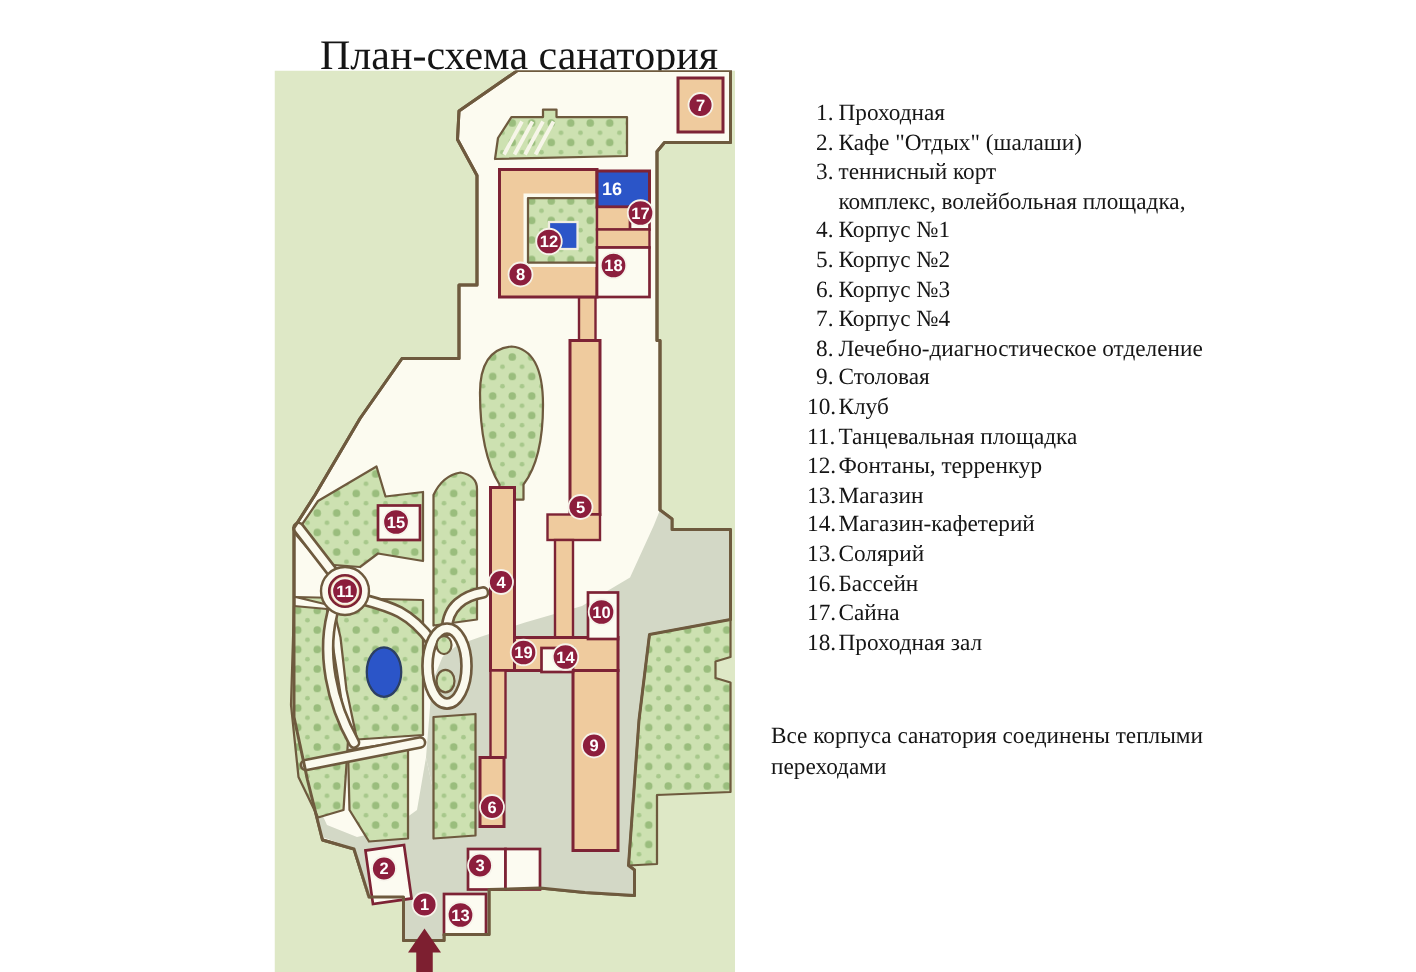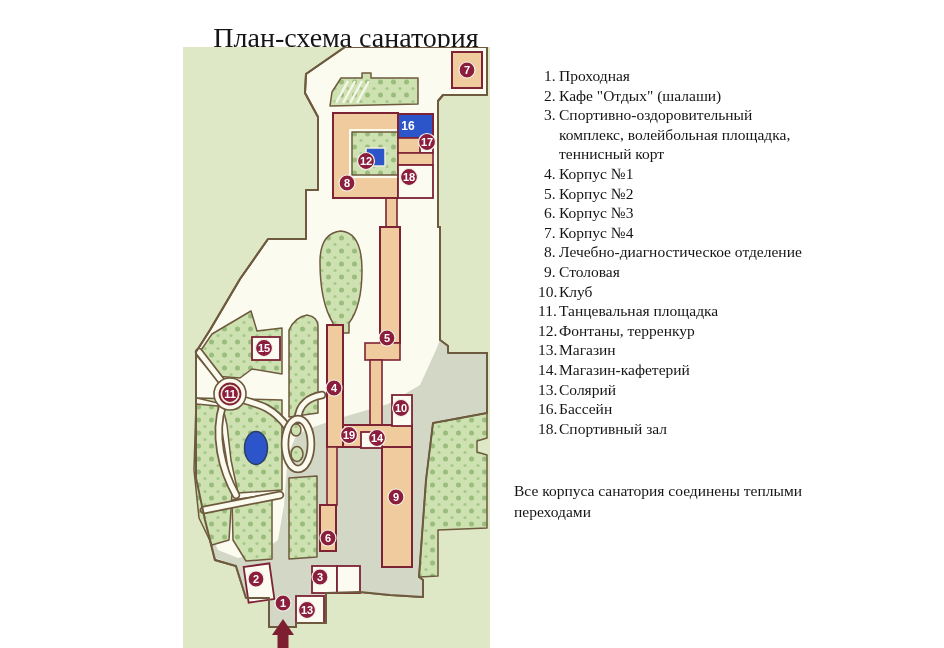--- a/index.html
+++ b/index.html
@@ -220,23 +220,22 @@
       <span class="num">1.</span>
       <span class="lab">Проходная</span>
     </div>
   <div class="li d1">
       <span class="num">2.</span>
       <span class="lab">Кафе "Отдых" (шалаши)</span>
     </div>
   <div class="li d1">
       <span class="num">3.</span>
       <span class="lab">
-        <span style="display:block">Спортивно-оздоровительный</span>
+        <span style="display:block">теннисный корт</span>
         <span style="display:block">комплекс, волейбольная площадка,</span>
-        <span style="display:block">теннисный корт</span>
       </span>
     </div>
   <div class="li d1">
       <span class="num">4.</span>
       <span class="lab">Корпус №1</span>
     </div>
   <div class="li d1">
       <span class="num">5.</span>
       <span class="lab">Корпус №2</span>
     </div>
@@ -278,21 +277,25 @@
     </div>
   <div class="li">
       <span class="num">13.</span>
       <span class="lab">Солярий</span>
     </div>
   <div class="li">
       <span class="num">16.</span>
       <span class="lab">Бассейн</span>
     </div>
   <div class="li">
+      <span class="num">17.</span>
+      <span class="lab">Сайна</span>
+    </div>
+  <div class="li">
       <span class="num">18.</span>
-      <span class="lab">Спортивный зал</span>
+      <span class="lab">Проходная зал</span>
     </div>
 </div>
 
 <div class="note">
   <span style="display:block">Все корпуса санатория соединены теплыми</span>
   <span style="display:block">переходами</span>
 </div>
 
 </body></html>

